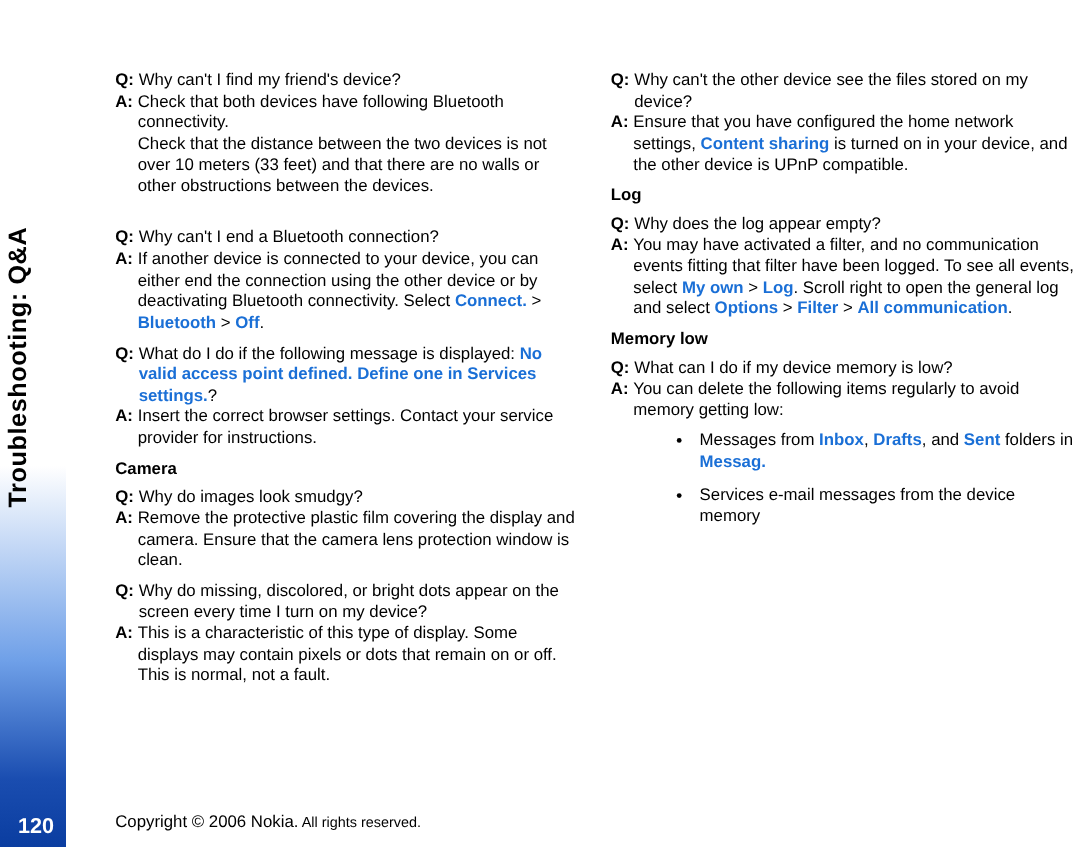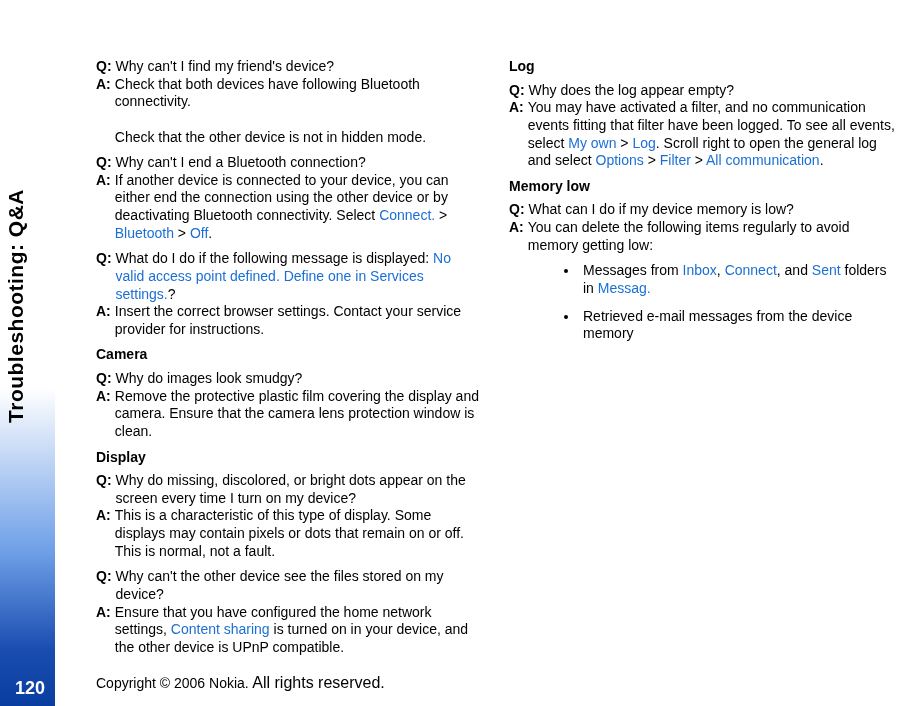--- a/index.html
+++ b/index.html
@@ -41,21 +41,21 @@
     font-weight: bold;
     font-size: 18px;
   }
   .footer {
     position: absolute;
     left: 96px;
     bottom: 14px;
     font-size: 14px;
   }
   .footer .rights {
-    font-size: 16px;
+    font-size: 12px;
   }
   .page {
     position: absolute;
     left: 96px;
     top: 58px;
     width: 800px;
     height: 600px;
     column-count: 2;
     column-gap: 26px;
     column-fill: auto;
@@ -70,21 +70,21 @@
     font-weight: bold;
     flex: 0 0 auto;
     padding-right: 4px;
     white-space: nowrap;
   }
   .body { flex: 1 1 auto; }
   .section-head {
     font-weight: bold;
     margin: 6px 0 6px 0;
   }
-  .hl { color: #1a6fd6; font-weight: normal; }
+  .hl { color: #1a6fd6; font-weight: bold; }
   ul.bullets {
     list-style: disc;
     margin: 8px 0 0 0;
     padding-left: 70px;
   }
   ul.bullets li { margin-bottom: 10px; padding-left: 4px; }
 </style>
 </head>
 <body>
 
@@ -96,22 +96,22 @@
 
   <div class="qa">
     <div class="q">
       <span class="label">Q:</span>
       <span class="body">Why can't I find my friend's device?</span>
     </div>
     <div class="a">
       <span class="label">A:</span>
       <span class="body">
         <span>Check that both devices have following Bluetooth connectivity.</span><br>
+        <span>Check that the distance between the two devices is not over 10 meters (33 feet) and that there are no walls or other obstructions between the devices.</span><br>
         <br>
-        <span>Check that the other device is not in hidden mode.</span><br>
       </span>
     </div>
   </div>
 
   <div class="qa">
     <div class="q">
       <span class="label">Q:</span>
       <span class="body">Why can't I end a Bluetooth connection?</span>
     </div>
     <div class="a">
@@ -142,21 +142,20 @@
     <div class="q">
       <span class="label">Q:</span>
       <span class="body">Why do images look smudgy?</span>
     </div>
     <div class="a">
       <span class="label">A:</span>
       <span class="body">Remove the protective plastic film covering the display and camera. Ensure that the camera lens protection window is clean.</span>
     </div>
   </div>
 
-  <div class="section-head">Display</div>
 
   <div class="qa">
     <div class="q">
       <span class="label">Q:</span>
       <span class="body">Why do missing, discolored, or bright dots appear on the screen every time I turn on my device?</span>
     </div>
     <div class="a">
       <span class="label">A:</span>
       <span class="body">This is a characteristic of this type of display. Some displays may contain pixels or dots that remain on or off. This is normal, not a fault.</span>
     </div>
@@ -197,23 +196,23 @@
     <div class="q">
       <span class="label">Q:</span>
       <span class="body">What can I do if my device memory is low?</span>
     </div>
     <div class="a">
       <span class="label">A:</span>
       <span class="body">You can delete the following items regularly to avoid memory getting low:</span>
     </div>
     <ul class="bullets">
       <li>
-        <span>Messages from </span><span class="hl">Inbox</span><span>, </span><span class="hl">Connect</span><span>, and </span><span class="hl">Sent</span><span> folders in </span><span class="hl">Messag.</span>
+        <span>Messages from </span><span class="hl">Inbox</span><span>, </span><span class="hl">Drafts</span><span>, and </span><span class="hl">Sent</span><span> folders in </span><span class="hl">Messag.</span>
       </li>
-      <li>Retrieved e-mail messages from the device memory</li>
+      <li>Services e-mail messages from the device memory</li>
     </ul>
   </div>
 
 </div>
 
 <div class="footer">
   <span>Copyright © 2006 Nokia.</span><span class="rights"> All rights reserved.</span>
 </div>
 
 </body></html>

